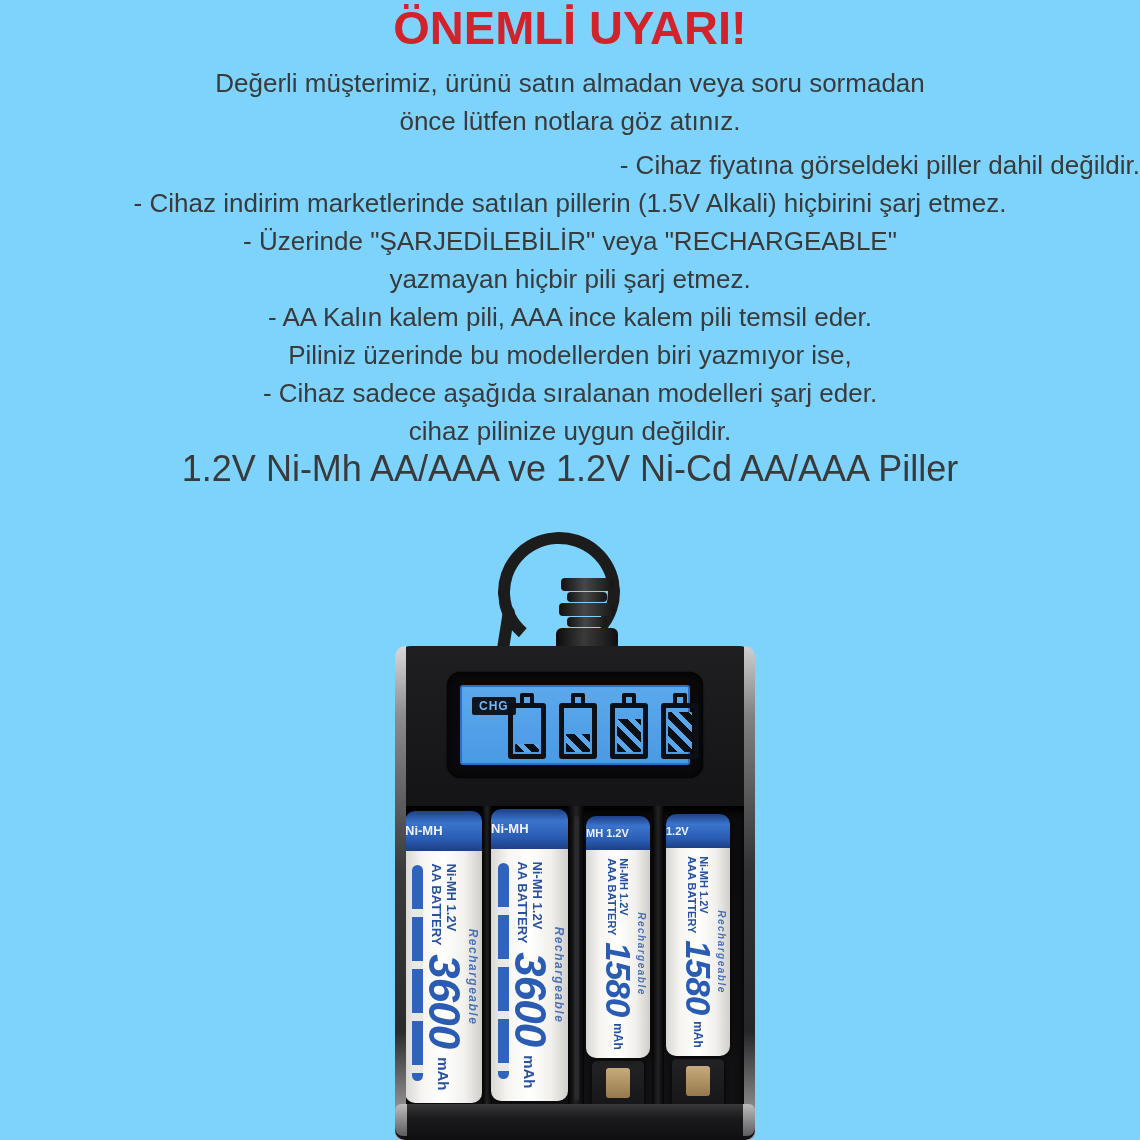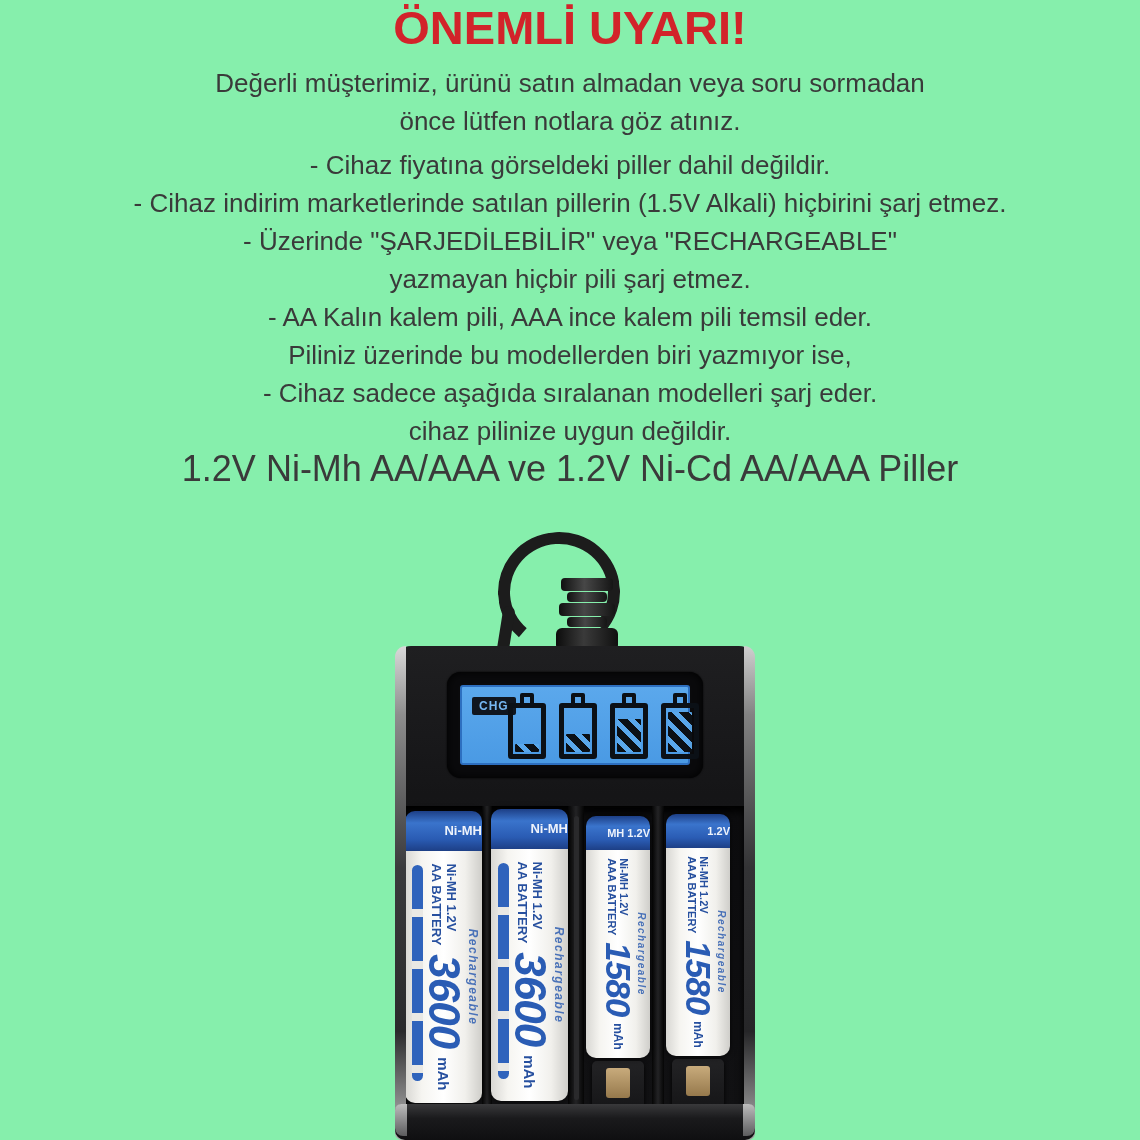--- a/index.html
+++ b/index.html
@@ -1,30 +1,30 @@
 <!DOCTYPE html>
 <html><head>
 <meta charset="utf-8">
 <style>
   html,body{margin:0;padding:0;}
   body{
     width:1140px;height:1140px;background:#ffffff;
     font-family:"Liberation Sans", sans-serif;
     overflow:hidden;position:relative;
   }
-  .canvas{position:absolute;inset:0;width:1140px;height:1140px;background:#86efac;}
+  .canvas{position:absolute;inset:0;width:1140px;height:1140px;background:#7dd3fc;}
 
   
   .warning{position:absolute;left:0;top:0;width:1140px;text-align:center;color:#3a3a3a;}
   .warning h1{
     margin:2px 0 10px 0;font-size:47px;line-height:52px;font-weight:bold;
     color:#d2232a;letter-spacing:0px;
   }
   .warning p{margin:0;font-size:26px;line-height:38px;}
-  .warning .notes-start{margin-top:6px;}
+  .warning .notes-start{margin-top:6px;text-align:right;}
   .warning h2{
     margin:4px 0 0 0;font-size:30px;line-height:40px;font-weight:bold;color:#d2232a;
   }
   .warning .models{font-size:36px;line-height:38px;}
 
   
   .photo{position:absolute;left:0;top:528px;width:1140px;height:612px;}
 
   
   .cable-arc{
@@ -94,21 +94,21 @@
   .groove{position:absolute;top:0;bottom:0;background:linear-gradient(90deg,#050505,#232325,#050505);}
   .g1{left:76px;width:10px;} .g2{left:162px;width:16px;} .g3{left:246px;width:12px;}
   .rail{position:absolute;left:168px;width:5px;top:10px;bottom:10px;background:#2a2a2c;border-radius:3px;}
 
   
   .battery{position:absolute;border-radius:10px;overflow:hidden;z-index:3;
     box-shadow:0 0 6px rgba(0,0,0,0.8);}
   .battery .cap{
     position:absolute;left:0;right:0;top:0;
     background:linear-gradient(180deg,#1d3f86 0%,#3a74cc 30%,#2a5cb4 70%,#1d3f86 100%);
-    color:#eef3fb;font-weight:bold;text-align:right;
+    color:#eef3fb;font-weight:bold;text-align:left;
   }
   .battery .body{
     position:absolute;left:0;right:0;bottom:0;
     background:linear-gradient(90deg,#d8d7d3 0%,#f6f5f1 22%,#ffffff 50%,#f1f0ec 78%,#cfceca 100%);
   }
   .rot{
     position:absolute;left:50%;top:50%;
     transform:translate(-50%,-50%) rotate(90deg);
     display:flex;align-items:center;white-space:nowrap;color:#27509f;
   }

